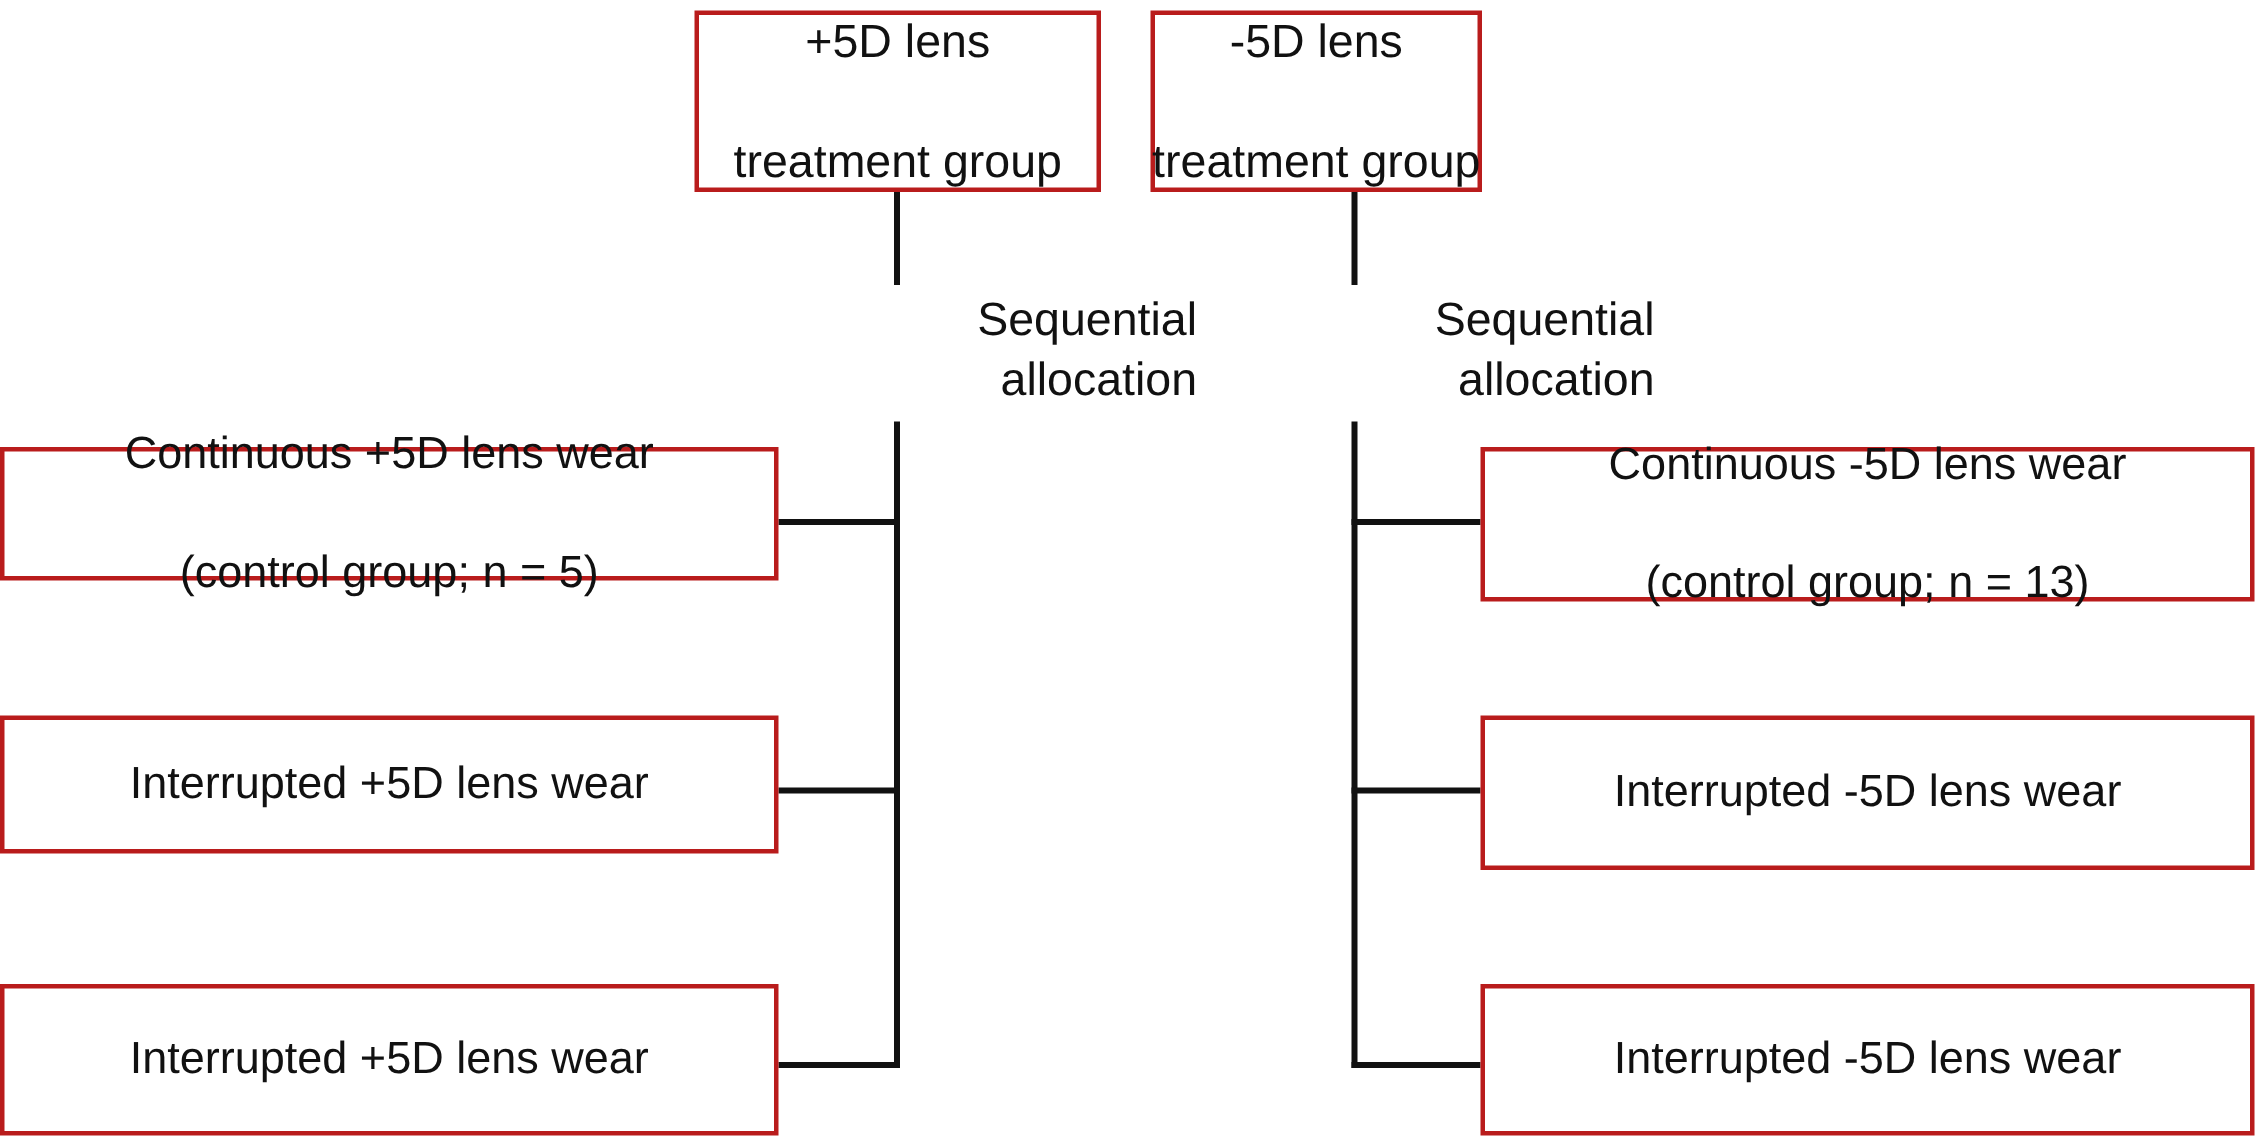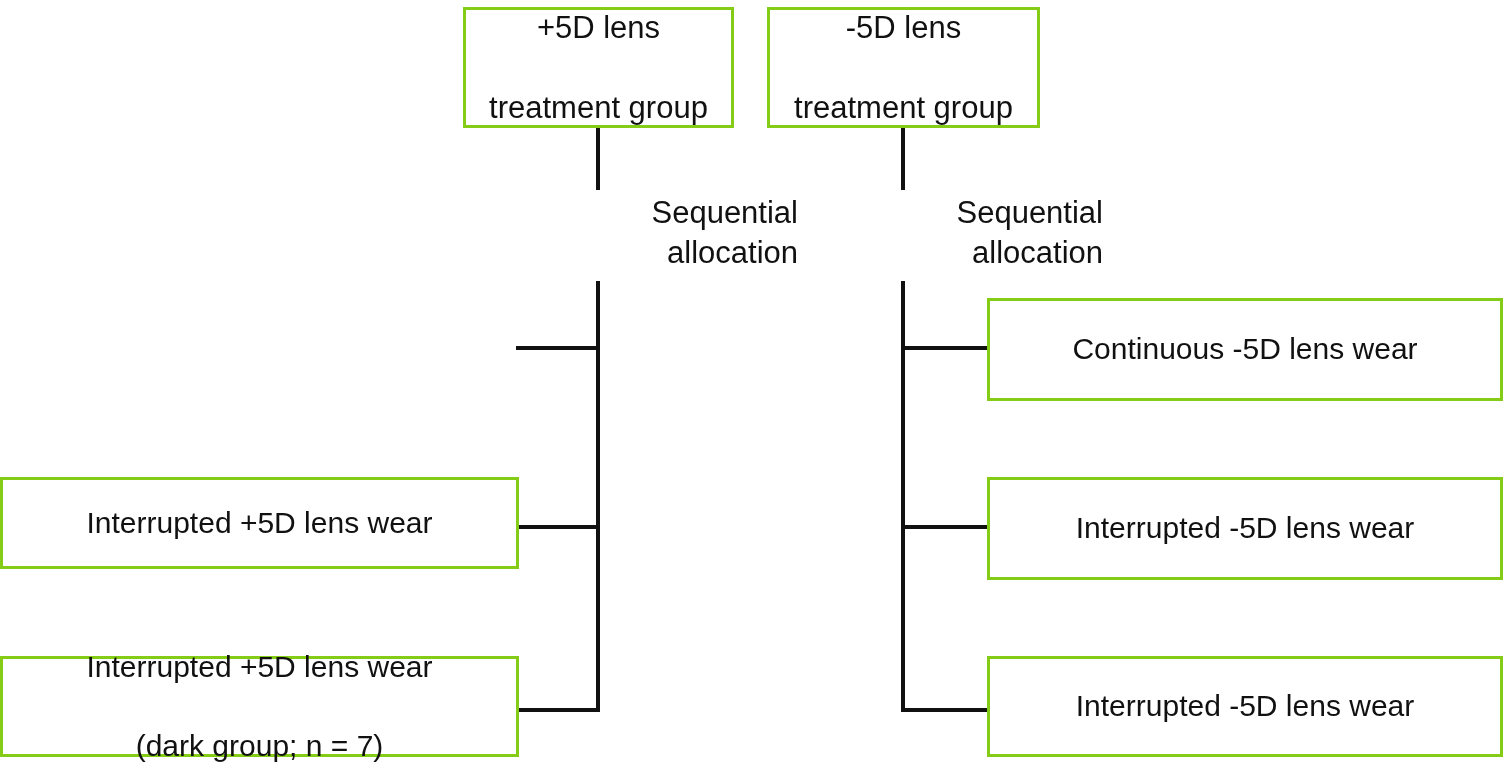--- a/index.html
+++ b/index.html
@@ -15,40 +15,40 @@
   #diagram {
     position: relative;
     width: 1504px;
     height: 764px;
     background: #ffffff;
     overflow: hidden;
   }
   .box {
     position: absolute;
     box-sizing: border-box;
-    border: 3px solid #84cc16;
+    border: 3px solid #b91c1c;
     background: #ffffff;
     display: flex;
     flex-direction: column;
     align-items: center;
     justify-content: center;
     line-height: 1.28;
     z-index: 3;
     gap: 40px;
   }
   .box .line {
     display: block;
     white-space: nowrap;
   }
   
   .box-top {
     font-size: 31px;
   }
   #box-plus-top  { left: 463px; top: 7px;  width: 271px; height: 121px; }
-  #box-minus-top { left: 767px; top: 7px;  width: 273px; height: 121px; }
+  #box-minus-top { left: 767px; top: 7px;  width: 221px; height: 121px; }
 
   
   .box-outcome {
     font-size: 30px;
   }
   #box-left-control     { left: 0px;   top: 298px; width: 519px; height: 89px; }
   #box-left-vision      { left: 0px;   top: 477px; width: 519px; height: 92px; }
   #box-left-dark        { left: 0px;   top: 656px; width: 519px; height: 101px; }
   #box-right-control    { left: 987px; top: 298px; width: 516px; height: 103px; text-align: center; }
   #box-right-vision     { left: 987px; top: 477px; width: 516px; height: 103px; }
@@ -119,32 +119,36 @@
   <div class="alloc-label" id="alloc-left">
     <div>Sequential</div>
     <div>allocation</div>
   </div>
 
   <div class="alloc-label" id="alloc-right">
     <div>Sequential</div>
     <div>allocation</div>
   </div>
 
+  <div class="box box-outcome" id="box-left-control">
+    <span class="line">Continuous +5D lens wear</span>
+    <span class="line">(control group; n = 5)</span>
+  </div>
 
   <div class="box box-outcome" id="box-left-vision">
     <span class="line">Interrupted +5D lens wear</span>
   </div>
 
   <div class="box box-outcome" id="box-left-dark">
     <span class="line">Interrupted +5D lens wear</span>
-    <span class="line">(dark group; n = 7)</span>
   </div>
 
   <div class="box box-outcome" id="box-right-control">
     <span class="line">Continuous -5D lens wear</span>
+    <span class="line">(control group; n = 13)</span>
   </div>
 
   <div class="box box-outcome" id="box-right-vision">
     <span class="line">Interrupted -5D lens wear</span>
   </div>
 
   <div class="box box-outcome" id="box-right-dark">
     <span class="line">Interrupted -5D lens wear</span>
   </div>
 

